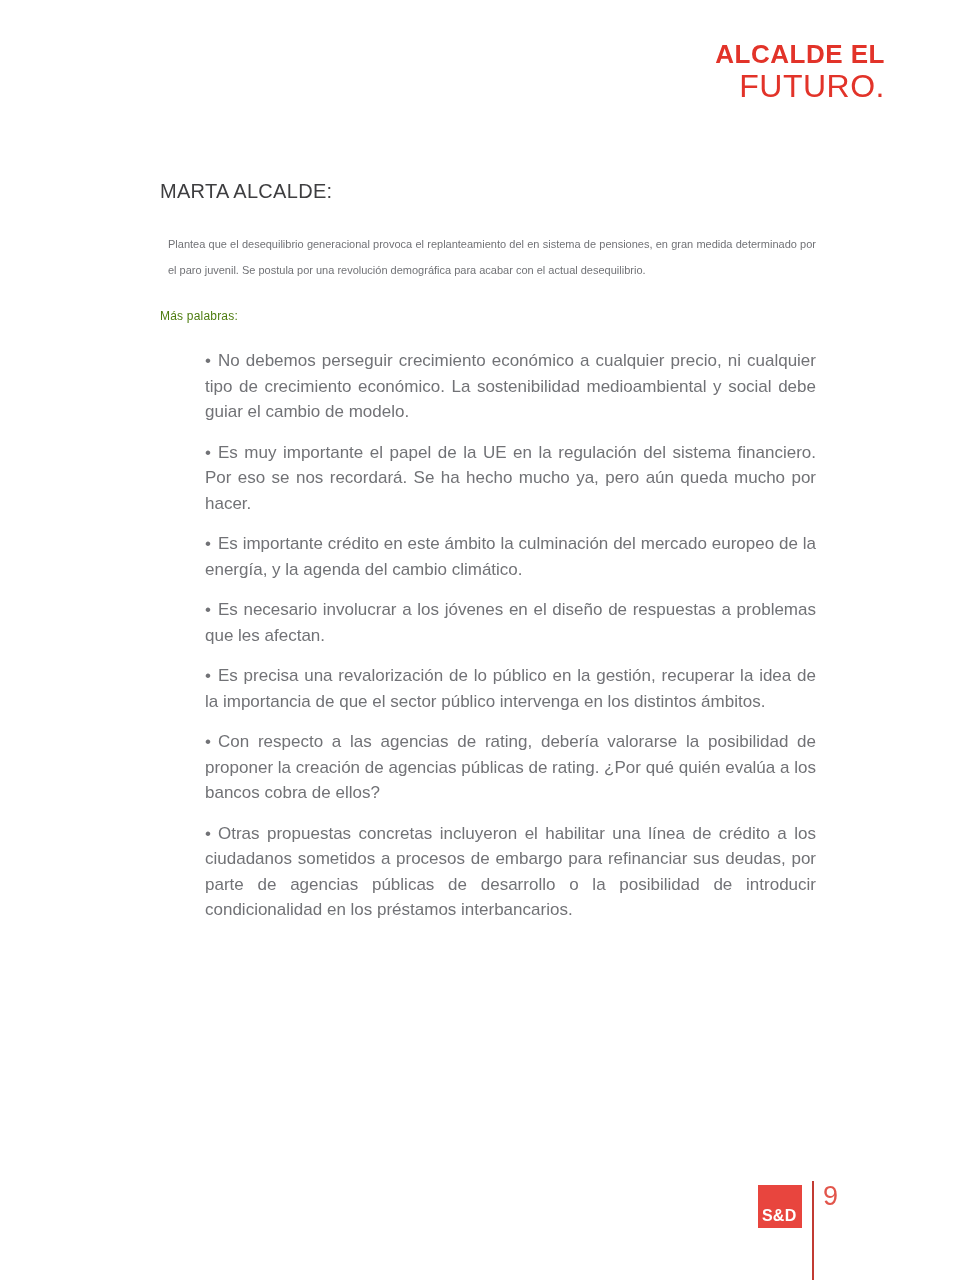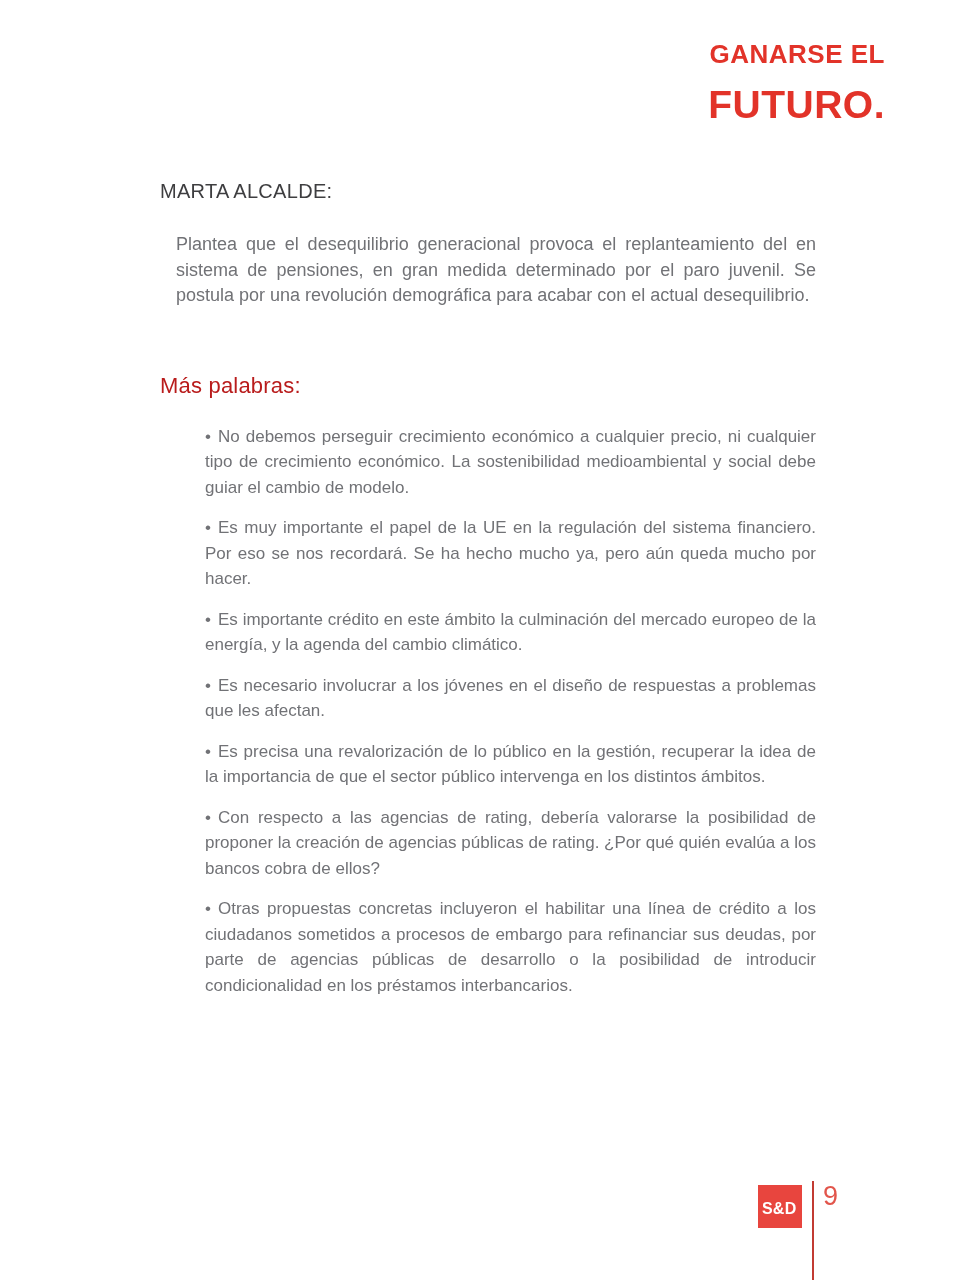--- a/index.html
+++ b/index.html
@@ -29,52 +29,52 @@
     color: #e23329;
     line-height: 1;
     letter-spacing: 0.5px;
   }
   .brand-line1 {
     font-size: 26px;
     font-weight: 700;
     display: block;
   }
   .brand-line2 {
-    font-size: 39px;
-    font-weight: 700;
+    font-size: 32px;
+    font-weight: 400;
     display: block;
-    margin-top: 18px;
+    margin-top: 3px;
   }
 
   
   .content {
     position: absolute;
     left: 160px;
     top: 180px;
     width: 656px;
     color: #717276;
   }
   .speaker-heading {
     margin: 0;
     font-size: 20px;
     font-weight: 400;
     color: #3e3e40;
     letter-spacing: 0.3px;
   }
   .intro-paragraph {
-    margin: 29px 0 0 16px;
-    font-size: 18px;
+    margin: 29px 0 0 8px;
+    font-size: 11px;
     line-height: 25.5px;
     text-align: justify;
   }
   .section-subheading {
-    margin: 64px 0 0 0;
-    font-size: 22px;
+    margin: 26px 0 0 0;
+    font-size: 12px;
     font-weight: 400;
-    color: #b91c1c;
+    color: #4d7c0f;
     letter-spacing: 0.2px;
   }
   .bullet-list {
     margin: 25px 0 0 0;
     padding: 0 0 0 45px;
     list-style: none;
   }
   .bullet-list li {
     font-size: 17px;
     line-height: 25.5px;
@@ -93,21 +93,21 @@
     width: 44px;
     height: 43px;
     background: #e8453e;
     color: #ffffff;
     font-weight: 700;
     font-size: 16px;
     letter-spacing: 0.2px;
     display: flex;
     align-items: flex-end;
     box-sizing: border-box;
-    padding: 0 0 10px 4px;
+    padding: 0 0 3px 4px;
   }
   .footer-rule {
     position: absolute;
     left: 812px;
     top: 1181px;
     width: 2px;
     height: 99px;
     background: #c23b32;
   }
   .page-number {
@@ -118,21 +118,21 @@
     color: #e2554b;
     line-height: 1;
   }
 </style>
 </head>
 <body>
 
 <div class="page">
 
   <div class="brand-logo">
-    <span class="brand-line1">GANARSE EL</span>
+    <span class="brand-line1">ALCALDE EL</span>
     <span class="brand-line2">FUTURO.</span>
   </div>
 
   <div class="content">
     <h1 class="speaker-heading">MARTA ALCALDE:</h1>
 
     <p class="intro-paragraph">Plantea que el desequilibrio generacional provoca el replanteamiento del en sistema de pensiones, en gran medida determinado por el paro juvenil. Se postula por una revolución demográfica para acabar con el actual desequilibrio.</p>
 
     <h2 class="section-subheading">Más palabras:</h2>
 

